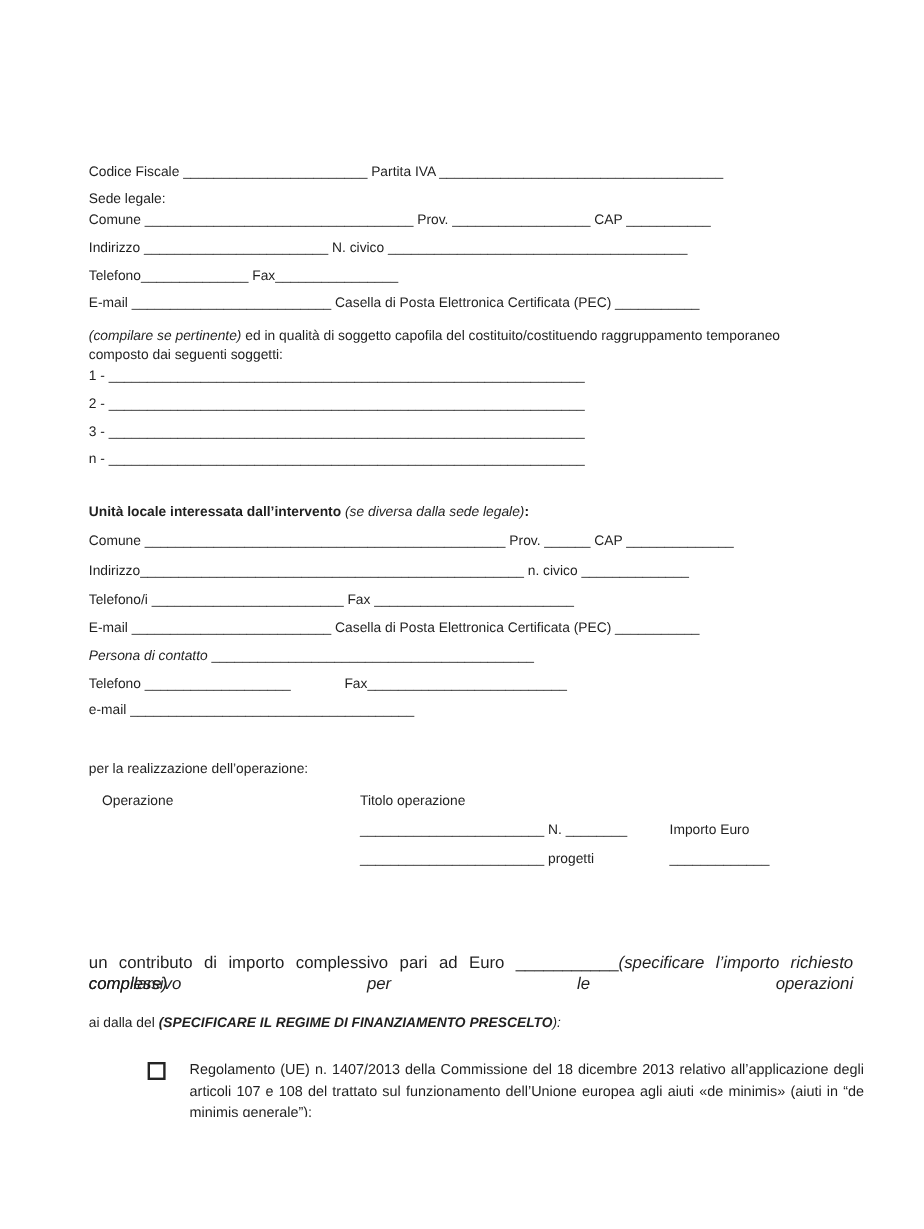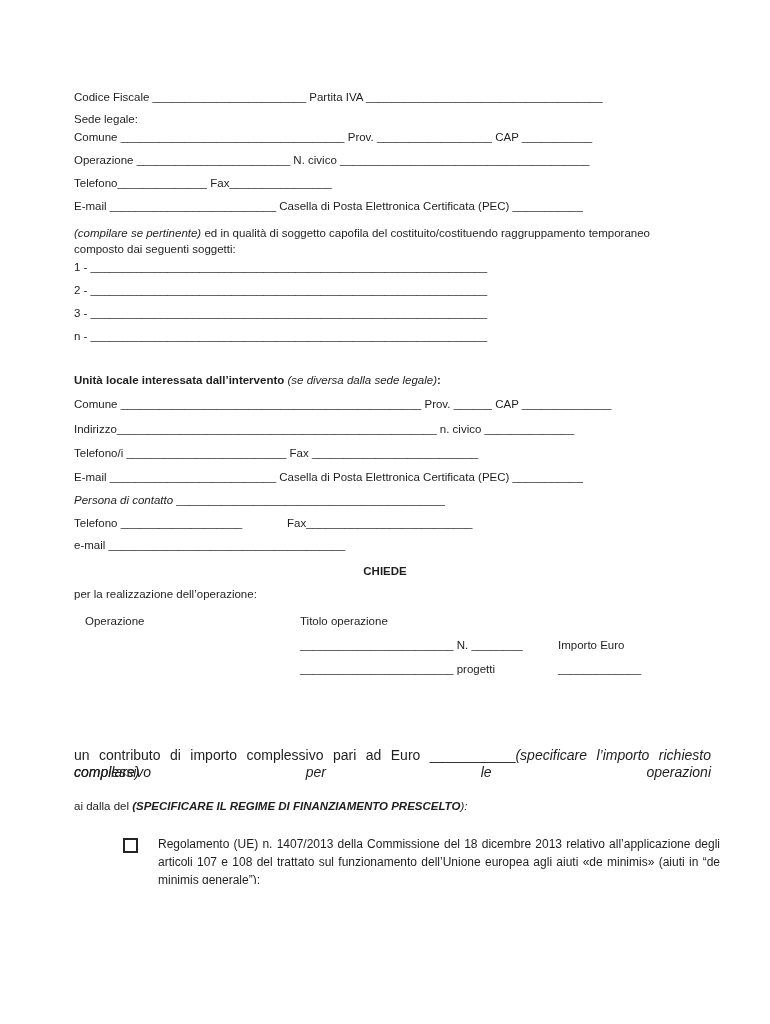--- a/index.html
+++ b/index.html
@@ -1,19 +1,20 @@
 <!DOCTYPE html>
 <html><head>
 <meta charset="utf-8">
 <style>
   html,body{margin:0;padding:0;background:#ffffff;}
   .page{
     position:relative;width:770px;height:884px;background:#ffffff;
     font-family:"Liberation Sans",sans-serif;font-size:11.5px;color:#1f1f1f;
     overflow:hidden;
+    margin-top:47px;
   }
   .cell{position:absolute;left:74px;white-space:nowrap;line-height:15px;}
   .b{font-weight:bold;}
   .i{font-style:italic;}
   .bi{font-weight:bold;font-style:italic;}
   .center{left:0;width:770px;text-align:center;}
   .wrapblock{white-space:normal;}
   .jline{text-align:justify;text-align-last:justify;white-space:normal;}
   .contrib{font-size:14px;width:637px;line-height:17px;}
   .cbtext{font-size:12px;width:562px;line-height:18px;left:158px;}
@@ -23,21 +24,21 @@
   }
 </style>
 </head>
 <body>
 
 <div class="page">
 
   <div class="cell" style="top:90px">Codice Fiscale ________________________ Partita IVA _____________________________________</div>
   <div class="cell" style="top:112px">Sede legale:</div>
   <div class="cell" style="top:130px">Comune ___________________________________ Prov. __________________ CAP ___________</div>
-  <div class="cell" style="top:153px">Operazione ________________________ N. civico _______________________________________</div>
+  <div class="cell" style="top:153px">Indirizzo ________________________ N. civico _______________________________________</div>
   <div class="cell" style="top:176px">Telefono______________ Fax________________</div>
   <div class="cell" style="top:199px">E-mail __________________________ Casella di Posta Elettronica Certificata (PEC) ___________</div>
 
   <div class="cell" style="top:226px">
     <span class="i">(compilare se pertinente)</span><span> ed in qualità di soggetto capofila del costituito/costituendo raggruppamento temporaneo</span>
   </div>
   <div class="cell" style="top:242px">composto dai seguenti soggetti:</div>
   <div class="cell" style="top:260px">1 - ______________________________________________________________</div>
   <div class="cell" style="top:283px">2 - ______________________________________________________________</div>
   <div class="cell" style="top:306px">3 - ______________________________________________________________</div>
@@ -50,21 +51,20 @@
   <div class="cell" style="top:446px">Telefono/i _________________________ Fax __________________________</div>
   <div class="cell" style="top:422px">Indirizzo__________________________________________________ n. civico ______________</div>
   <div class="cell" style="top:470px">E-mail __________________________ Casella di Posta Elettronica Certificata (PEC) ___________</div>
   <div class="cell" style="top:493px">
     <span class="i">Persona di contatto </span><span>__________________________________________</span>
   </div>
   <div class="cell" style="top:516px">Telefono ___________________</div>
   <div class="cell" style="top:516px;left:287px">Fax__________________________</div>
   <div class="cell" style="top:538px">e-mail _____________________________________</div>
 
-  <div class="cell b center" style="top:564px">CHIEDE</div>
   <div class="cell" style="top:587px">per la realizzazione dell’operazione:</div>
 
   <div class="cell" style="top:614px;left:85px">Operazione</div>
   <div class="cell" style="top:614px;left:300px">Titolo operazione</div>
   <div class="cell" style="top:638px;left:300px">________________________ N. ________</div>
   <div class="cell" style="top:638px;left:558px">Importo Euro</div>
   <div class="cell" style="top:662px;left:300px">________________________ progetti</div>
   <div class="cell" style="top:662px;left:558px">_____________</div>
 
   <div class="cell contrib jline" style="top:747px">

